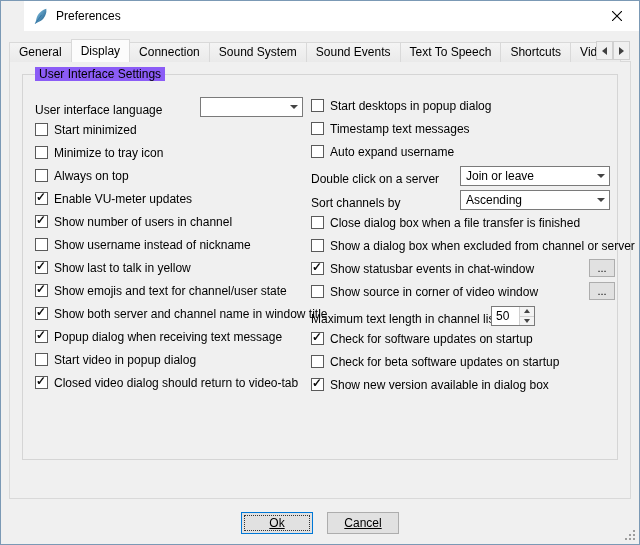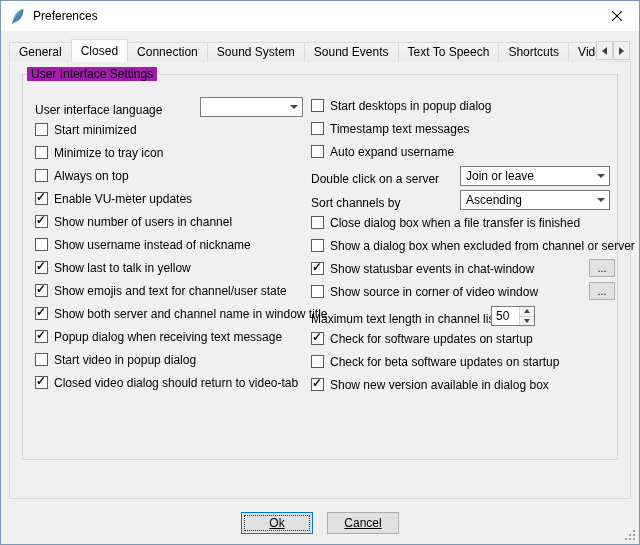--- a/index.html
+++ b/index.html
@@ -1,18 +1,18 @@
 <!DOCTYPE html>
 <html><head>
 <meta charset="utf-8">
 <style>
   * { box-sizing: border-box; margin: 0; padding: 0; }
   html,body { width:640px; height:545px; }
   body { font-family: "Liberation Sans", sans-serif; font-size: 12px; color:#000; background:#fff; }
-  .window { width:640px; height:545px; border:1px solid #7b99b5; background:#f0f0f0; position:relative; overflow:hidden; }
+  .window { width:640px; height:545px; border:1px solid #7b99b5; background:#f0f0f0; position:relative; overflow:hidden;padding-left:23px; }
 
   
   .titlebar { height:30px; background:#ffffff; display:flex; align-items:center; padding-left:8px; }
   .app-icon { width:17px; height:17px; margin-right:7px; flex:none; }
   .title-text { font-size:12px; }
   .close-btn { margin-left:auto; width:45px; height:30px; display:flex; align-items:center; justify-content:center; background:transparent; border:none; cursor:default; }
 
   
   .tabbar { position:absolute; left:8px; right:4px; top:38px; height:23px; display:flex; align-items:flex-end; overflow:hidden; padding-right:40px; z-index:2; }
   .tab { flex:none; height:20px; line-height:19px; padding:0 9px; background:linear-gradient(#f4f4f4,#eaeaea); border:1px solid #d9d9d9; border-bottom:none; margin-right:-1px; white-space:nowrap; cursor:default; }
@@ -20,21 +20,21 @@
   .tabscroll { position:absolute; right:9px; top:40px; display:flex; z-index:4; }
   .tsbtn { width:17px; height:19px; background:#f0f0f0; border:1px solid #d0d0d0; display:flex; align-items:center; justify-content:center; }
   .tri-l { width:0; height:0; border-top:4px solid transparent; border-bottom:4px solid transparent; border-right:5px solid #404040; }
   .tri-r { width:0; height:0; border-top:4px solid transparent; border-bottom:4px solid transparent; border-left:5px solid #404040; }
 
   
   .pane { position:absolute; left:8px; right:8px; top:60px; height:438px; border:1px solid #d9d9d9; background:#f0f0f0; }
 
   
   .group { position:absolute; left:12px; top:12px; width:596px; height:386px; border:1px solid #d5d5d5; }
-  .group-title { position:absolute; top:-8px; left:4px; background:#a21caf; padding:0 4px; }
+  .group-title { position:absolute; top:-8px; left:12px; background:#8b5cf6; padding:0 4px; }
 
   .col { position:absolute; top:22px; }
   .col-left { left:12px; width:272px; }
   .col-right { left:288px; width:304px; }
 
   .row { display:flex; align-items:flex-end; height:17px; margin-bottom:6px; white-space:nowrap; }
   .row.tall { height:20px; margin-bottom:4px; }
 
   
   .cb { display:flex; align-items:center; height:17px; margin-bottom:6px; white-space:nowrap; cursor:default; }
@@ -96,21 +96,21 @@
     <span class="title-text">Preferences</span>
     <button class="close-btn">
       <svg width="10" height="10" viewBox="0 0 10 10">
         <path d="M0 0 L10 10 M10 0 L0 10" stroke="#000" stroke-width="1.1"></path>
       </svg>
     </button>
   </div>
 
   <div class="tabbar">
     <div class="tab">General</div>
-    <div class="tab sel">Closed</div>
+    <div class="tab sel">Display</div>
     <div class="tab">Connection</div>
     <div class="tab">Sound System</div>
     <div class="tab">Sound Events</div>
     <div class="tab">Text To Speech</div>
     <div class="tab">Shortcuts</div>
     <div class="tab">Video</div>
   </div>
   <div class="tabscroll">
     <div class="tsbtn">
         <span class="tri-l"></span>

